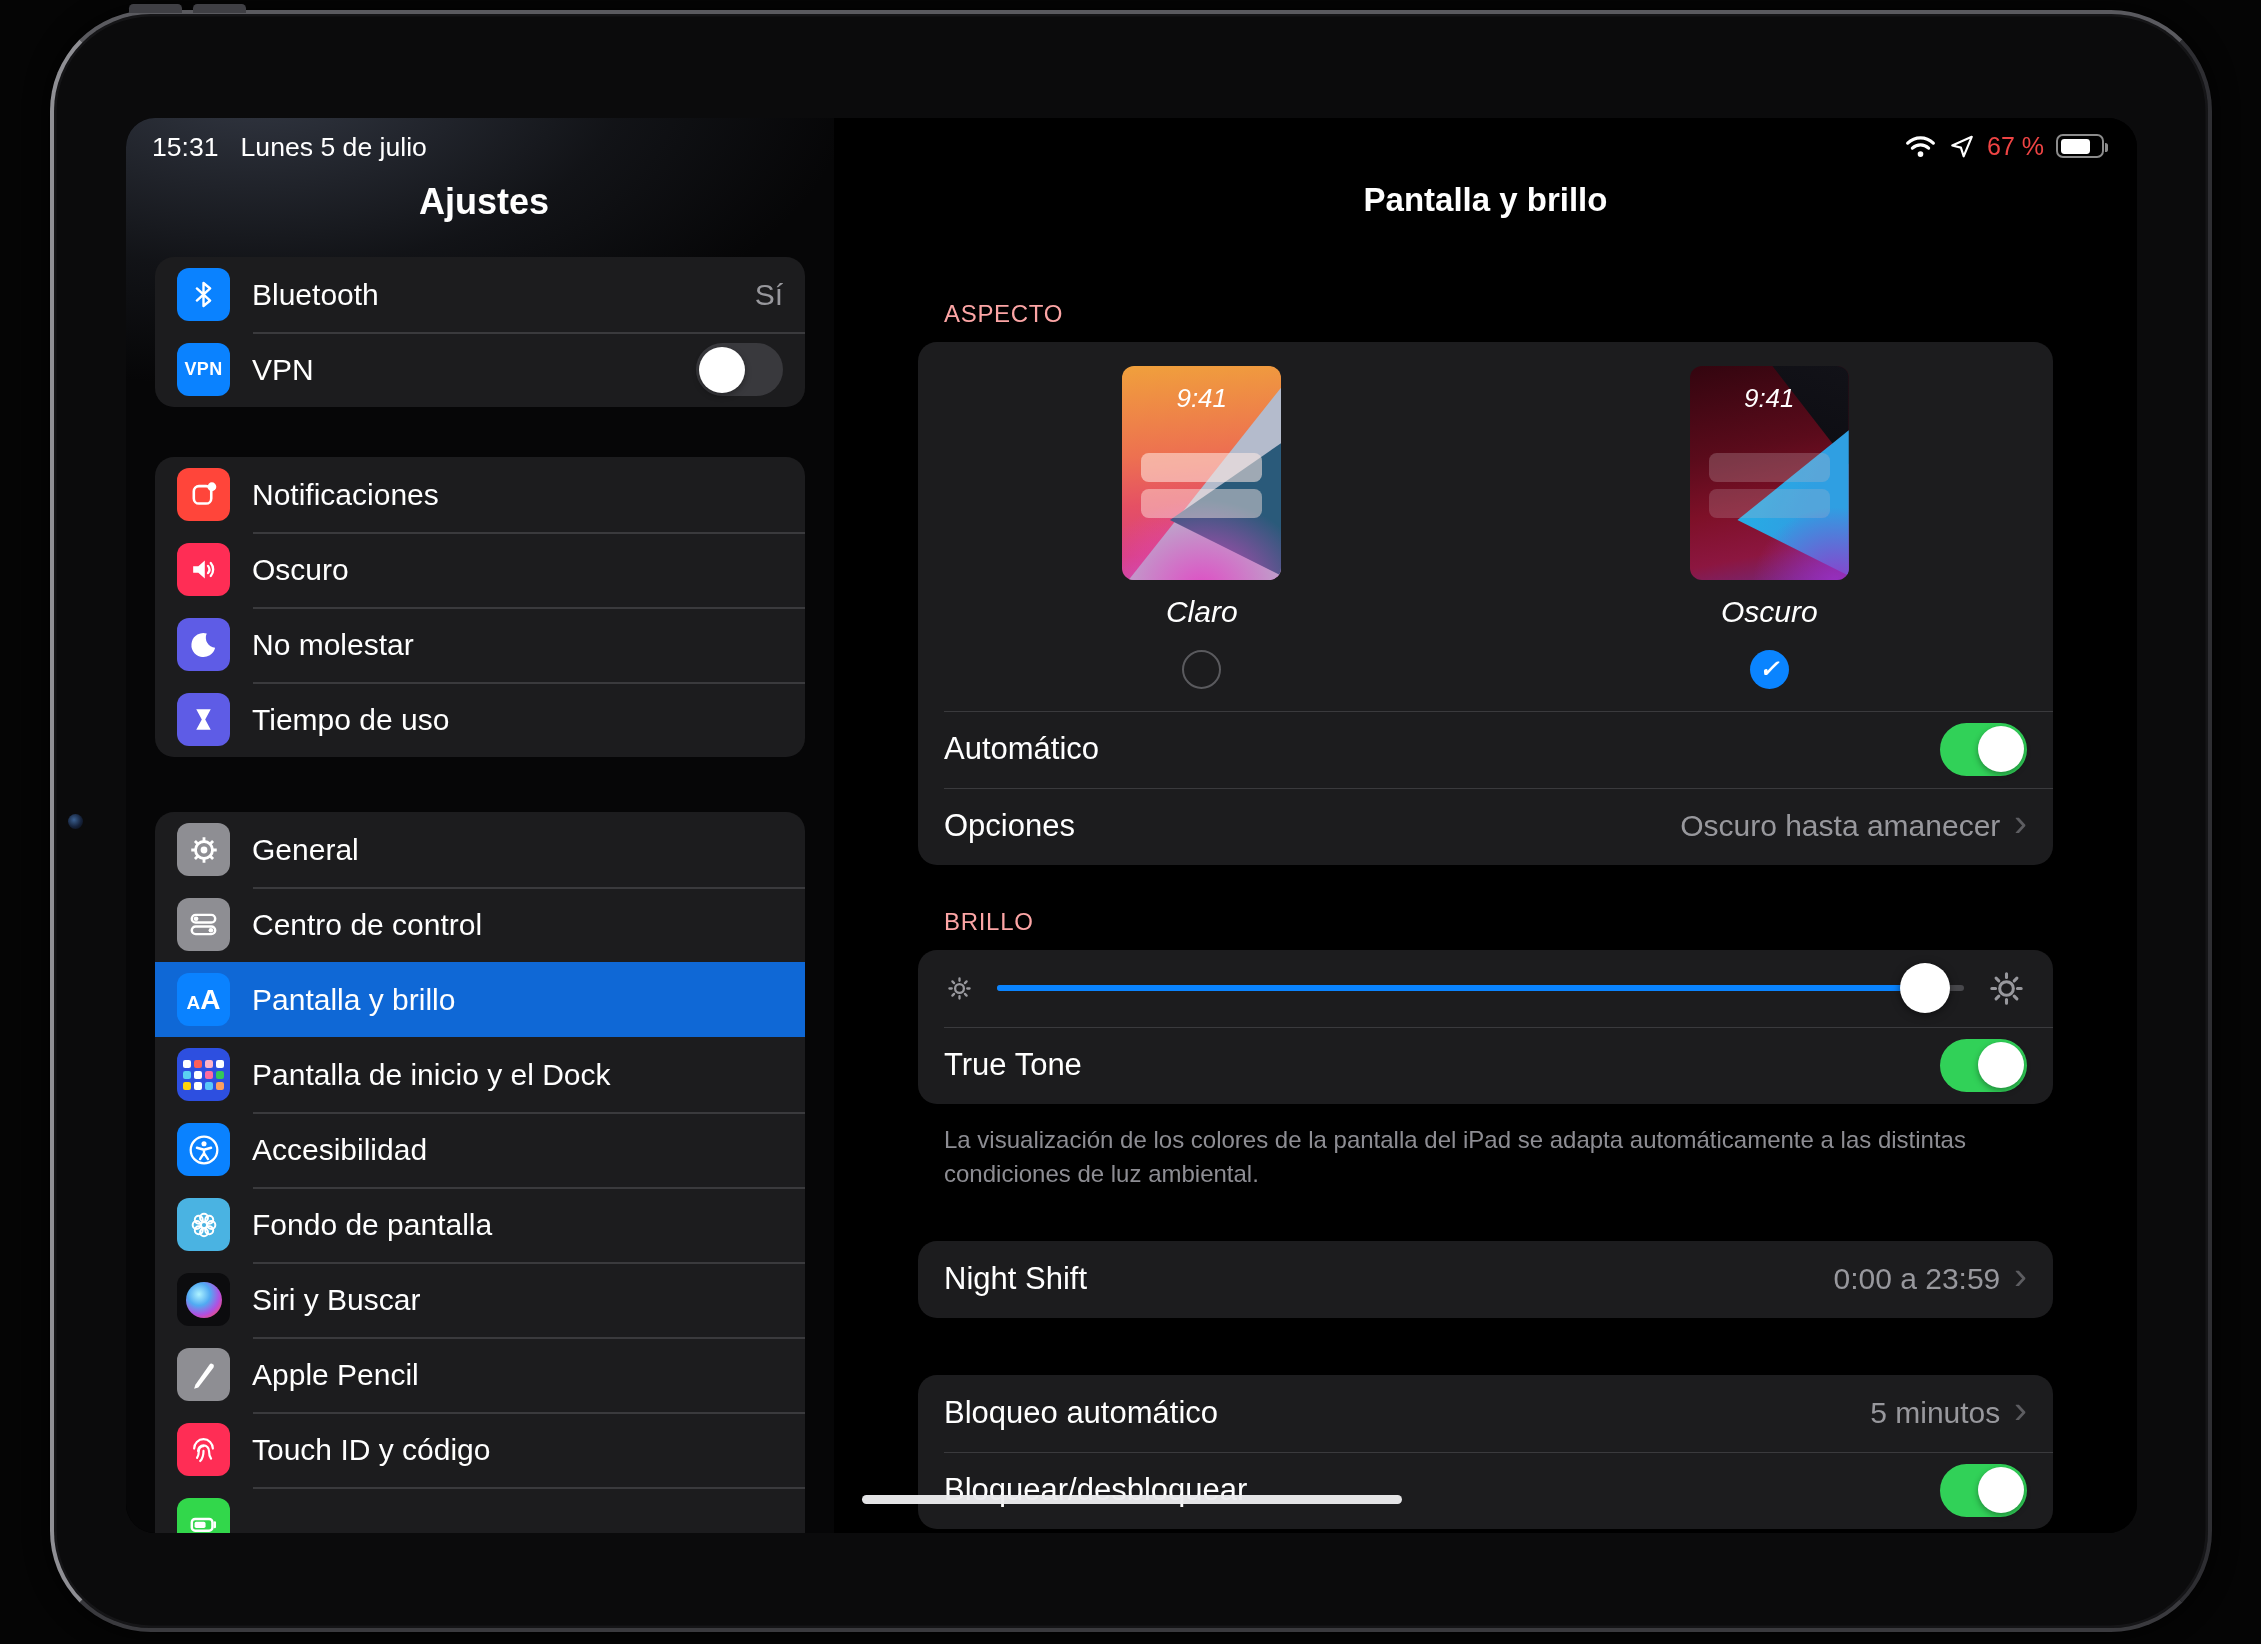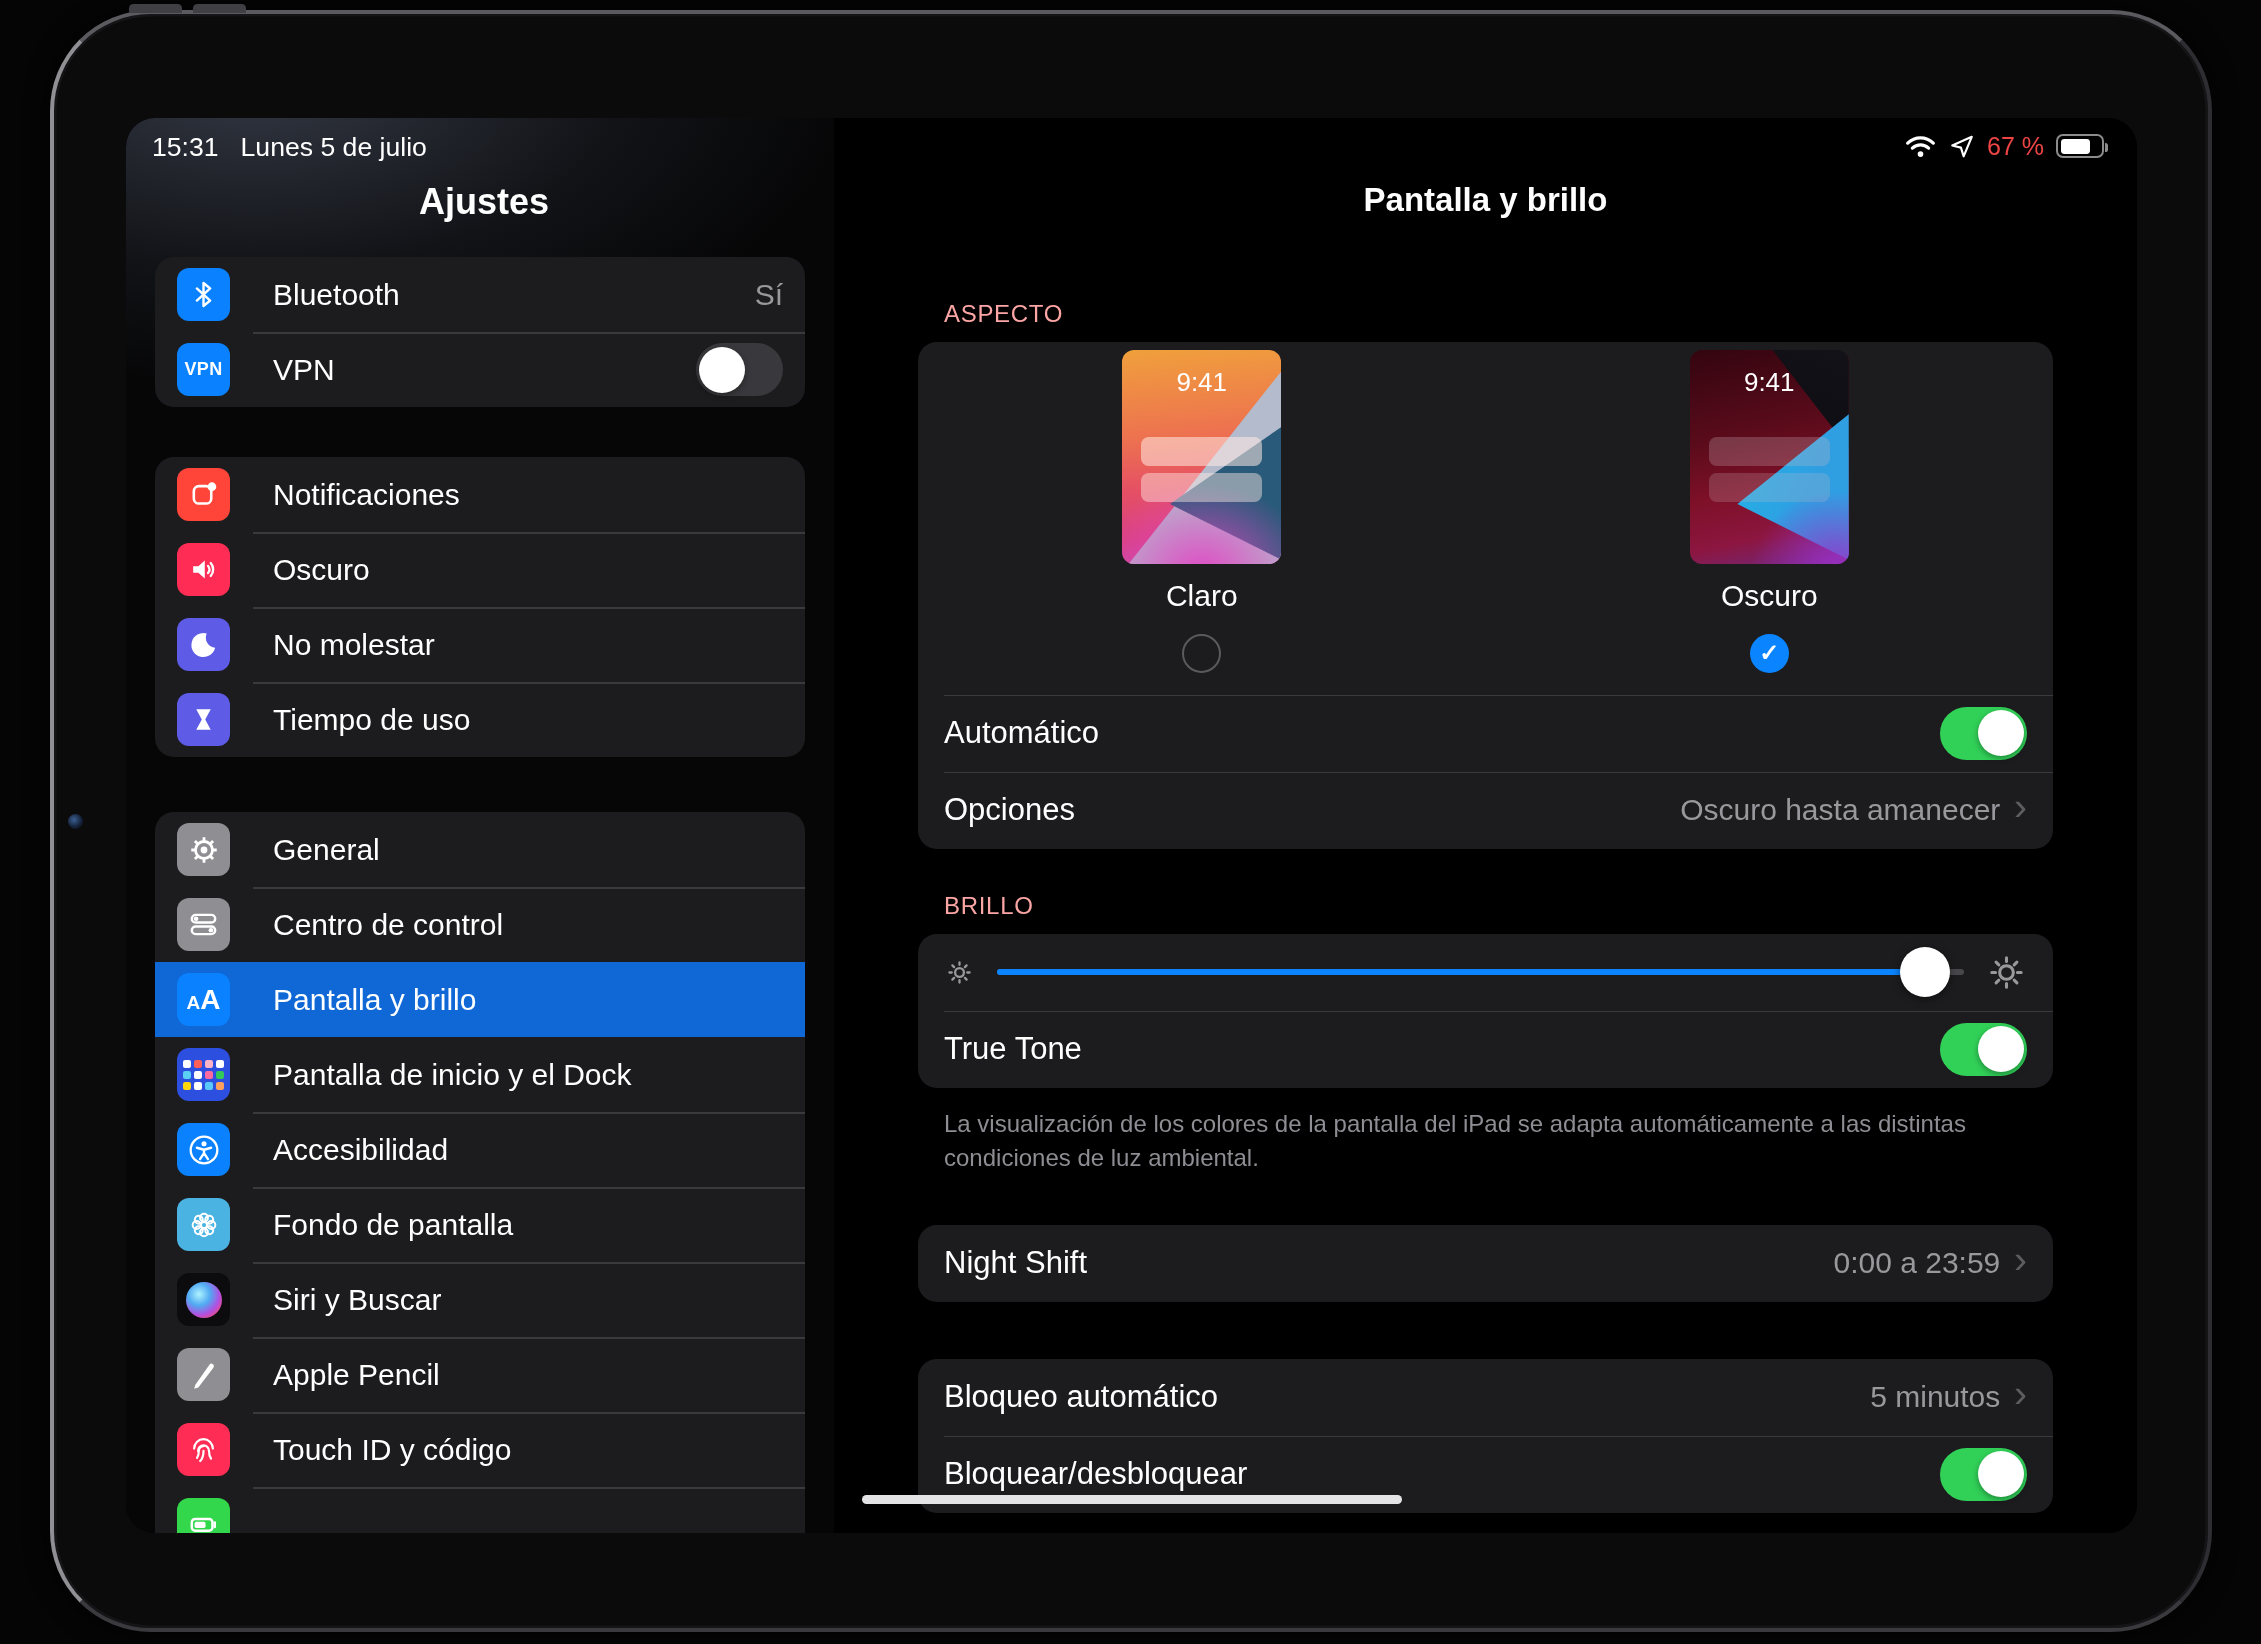--- a/index.html
+++ b/index.html
@@ -29,21 +29,21 @@
   .batt .cap { position:absolute; right:-6px; top:6.9px; width:3.4px; height:8.6px; background:rgba(255,255,255,.55); border-radius:0 2.6px 2.6px 0; }
 
   
   .sidebar { position:relative; width:708px; height:100%; flex:none; background:#060607; overflow:hidden; }
   .sidebar::before { content:""; position:absolute; left:0; top:0; right:0; height:480px; pointer-events:none;
                      background:radial-gradient(771px 394px at 18% -8%, rgba(96,106,128,.5), rgba(60,66,80,.22) 48%, rgba(0,0,0,0) 78%); }
   .sb-title { position:absolute; left:0; right:0; top:63px; text-align:center; font-size:36px; font-weight:700; color:#fff; z-index:2;padding-left:8px; }
   .sb-content { position:absolute; left:0; top:0; width:100%; height:100%; padding:0 29px; }
   .card { position:relative; background:#1c1c1e; border-radius:19px; overflow:hidden; }
   .g1 { margin-top:139px; } .g2 { margin-top:50px; } .g3 { margin-top:55px; }
-  .row { position:relative; display:flex; align-items:center; height:75px; padding:0 22px;gap:21px; }
+  .row { position:relative; display:flex; align-items:center; height:75px; padding:0 22px; }
   .row.sep::before { content:""; position:absolute; top:0; left:98px; right:0; height:1.3px; background:rgba(84,84,88,.55); }
   .row .lbl { font-size:30px; color:#fff; margin-left:22px; white-space:nowrap; }
   .row .spacer { flex:1; }
   .val { font-size:30px; color:#98989d; white-space:nowrap; }
   .chev { font-size:39px; color:#5d5d61; margin-left:13.7px; line-height:0; padding-bottom:6.9px; }
   .row.selected { background:#0f68d6; }
   .row.selected::before { display:none; }
   .row.after-selected::before { display:none; }
 
   .app-icon { width:53px; height:53px; border-radius:12px; flex:none; display:flex; align-items:center; justify-content:center; overflow:hidden; }
@@ -63,21 +63,21 @@
   .dt-title { position:absolute; left:0; right:0; top:63px; text-align:center; font-size:33px; font-weight:700; color:#fff; }
   .sec-lbl { font-size:24px; color:#fca5a5; letter-spacing:0.7px; margin-left:26px; }
   .sl-aspect { padding-top:182px; }
   .sl-brillo { padding-top:43px; }
   .dcard { position:relative; background:#1c1c1e; border-radius:19px; overflow:hidden; margin-top:13.7px; }
   .drow { position:relative; display:flex; align-items:center; height:77px; padding:0 26px; }
   .drow.sep::before { content:""; position:absolute; top:0; left:26px; right:0; height:1.3px; background:rgba(84,84,88,.55); }
   .drow .lbl { font-size:31px; color:#fff; }
 
   
-  .themes { display:flex; padding:8px 0 22px; }
+  .themes { display:flex; padding:24px 0 22px;font-style:italic; }
   .theme-col { width:50%; display:flex; flex-direction:column; align-items:center; }
   .preview { position:relative; width:159px; height:214px; border-radius:12px; overflow:hidden; }
   .preview .ptime { position:absolute; top:17px; left:0; right:0; text-align:center; font-size:26px; color:#fff; font-weight:500; z-index:4; }
   .layer { position:absolute; inset:0; }
   .pv-light { background:linear-gradient(175deg,#f0a03c 0%,#ed7150 40%,#e55064 62%,#d8417e 84%,#c44aaa 100%); }
   .pv-light .w1 { background:#b4bbcc; clip-path:polygon(100% 10%,100% 100%,4% 100%); }
   .pv-light .w2 { background:#2a5a7a; clip-path:polygon(100% 36%,100% 98%,30% 72%); }
   .pv-light .glow { background:radial-gradient(95% 58% at 50% 104%, rgba(226,70,196,.95), rgba(226,70,196,0) 72%); }
   .pv-dark { background:linear-gradient(168deg,#33050f 0%,#5a0b1b 38%,#7e1028 62%,#8c1640 82%,#6f2a84 100%); }
   .pv-dark .w0 { background:linear-gradient(200deg,#121218,#05050a); clip-path:polygon(52% 0,100% 0,100% 46%); }

